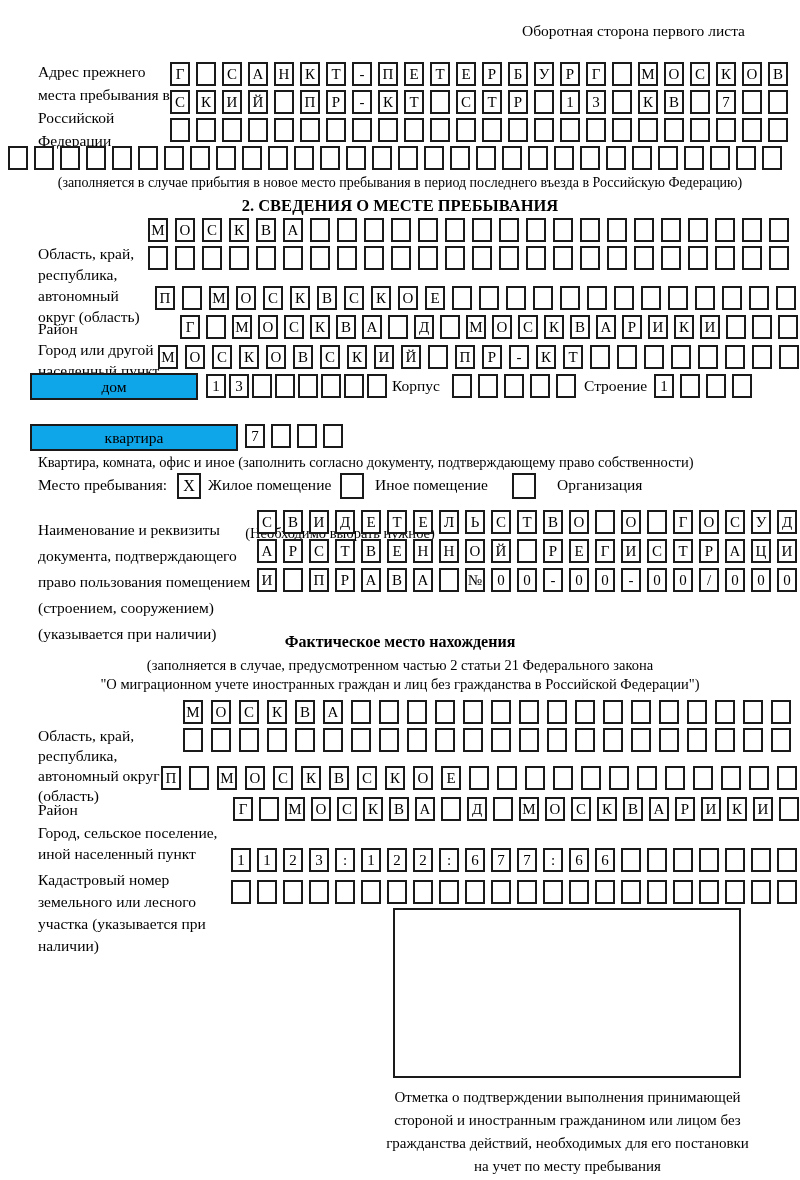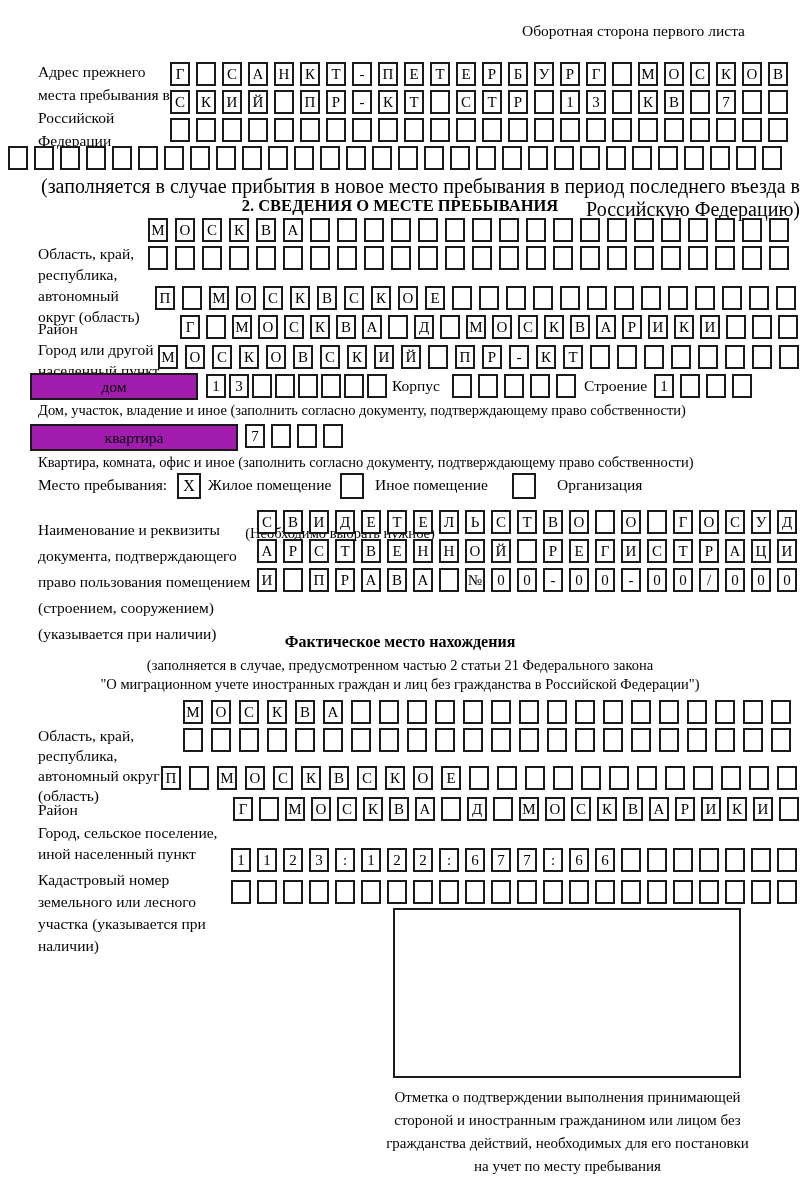--- a/index.html
+++ b/index.html
@@ -6,28 +6,28 @@
   .sheet{
     position:relative;width:800px;height:1180px;background:#fff;color:#000;
     font-family:"Liberation Serif","DejaVu Serif",serif;font-size:15.5px;overflow:hidden;
   }
   .abs{position:absolute;margin-top:28px;}
   .hdr{position:absolute;top:22px;right:55px;font-size:15.5px;white-space:nowrap;}
   .lbl{position:absolute;line-height:23px;}
   .lbl2{position:absolute;line-height:21px;margin-top:29px;}
   .title{position:absolute;left:0;width:100%;text-align:center;font-weight:bold;font-size:16.5px;}
   .note{position:absolute;font-size:14.5px;white-space:nowrap;}
-  .note-c{position:absolute;left:0;width:100%;text-align:right;font-size:20px;}
+  .note-c{position:absolute;left:0;width:100%;text-align:center;font-size:14px;}
   .boxrow{position:absolute;display:flex;gap:6px;}
   .bx{
     flex:0 0 20px;width:20px;height:24px;box-sizing:border-box;border:2px solid #1a1a1a;
     display:flex;align-items:center;justify-content:center;font-size:15px;line-height:1;background:#fff;
   }
   .cellfield{
-    position:absolute;box-sizing:border-box;border:2px solid #1a1a1a;background:#a21caf;
+    position:absolute;box-sizing:border-box;border:2px solid #1a1a1a;background:#0ea5e9;
     display:flex;align-items:center;justify-content:center;font-size:15.5px;
   }
   .cb{
     position:absolute;width:24px;height:26px;box-sizing:border-box;border:2px solid #1a1a1a;
     display:flex;align-items:center;justify-content:center;font-size:16px;background:#fff;
   }
   .inline-lbl{position:absolute;white-space:nowrap;}
   .stamp{position:absolute;box-sizing:border-box;border:2px solid #1a1a1a;background:#fff;}
   .multiline{white-space:pre-line;}
   .stamp-cap{position:absolute;left:345px;top:1086px;width:445px;text-align:center;font-size:15px;line-height:23px;}
@@ -312,21 +312,20 @@
       <span class="bx"></span>
       <span class="bx"></span>
     </div>
   <div class="inline-lbl" style="left:584px;top:377px;">Строение</div>
   <div class="boxrow" style="left:654px;top:374px;">
       <span class="bx">1</span>
       <span class="bx"></span>
       <span class="bx"></span>
       <span class="bx"></span>
     </div>
-  <div class="note" style="left:38px;top:402px;">Дом, участок, владение и иное (заполнить согласно документу, подтверждающему право собственности)</div>
 
   <div class="cellfield" style="left:30px;top:424px;width:208px;height:27px;">квартира</div>
   <div class="boxrow" style="left:245px;top:424px;">
       <span class="bx">7</span>
       <span class="bx"></span>
       <span class="bx"></span>
       <span class="bx"></span>
     </div>
   <div class="note" style="left:38px;top:454px;">Квартира, комната, офис и иное (заполнить согласно документу, подтверждающему право собственности)</div>
 

